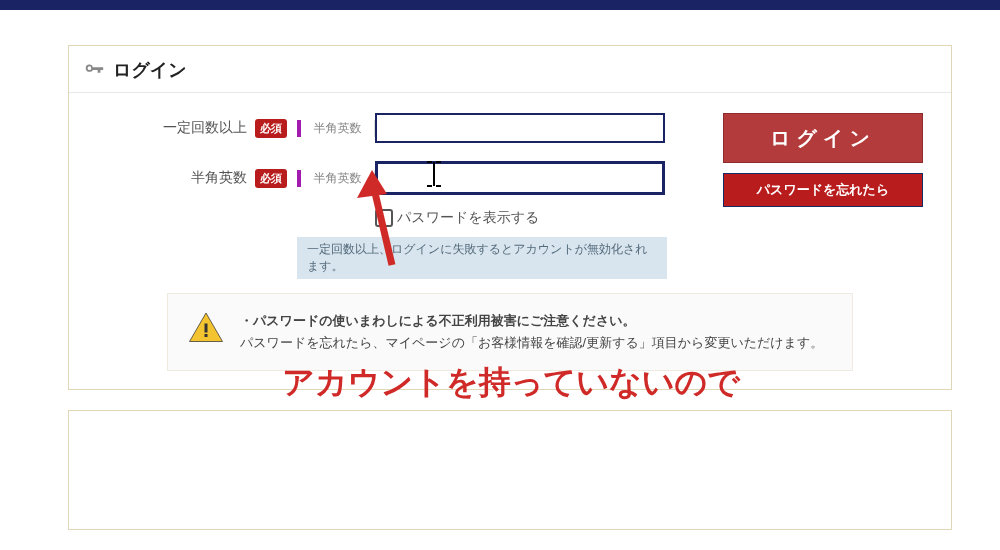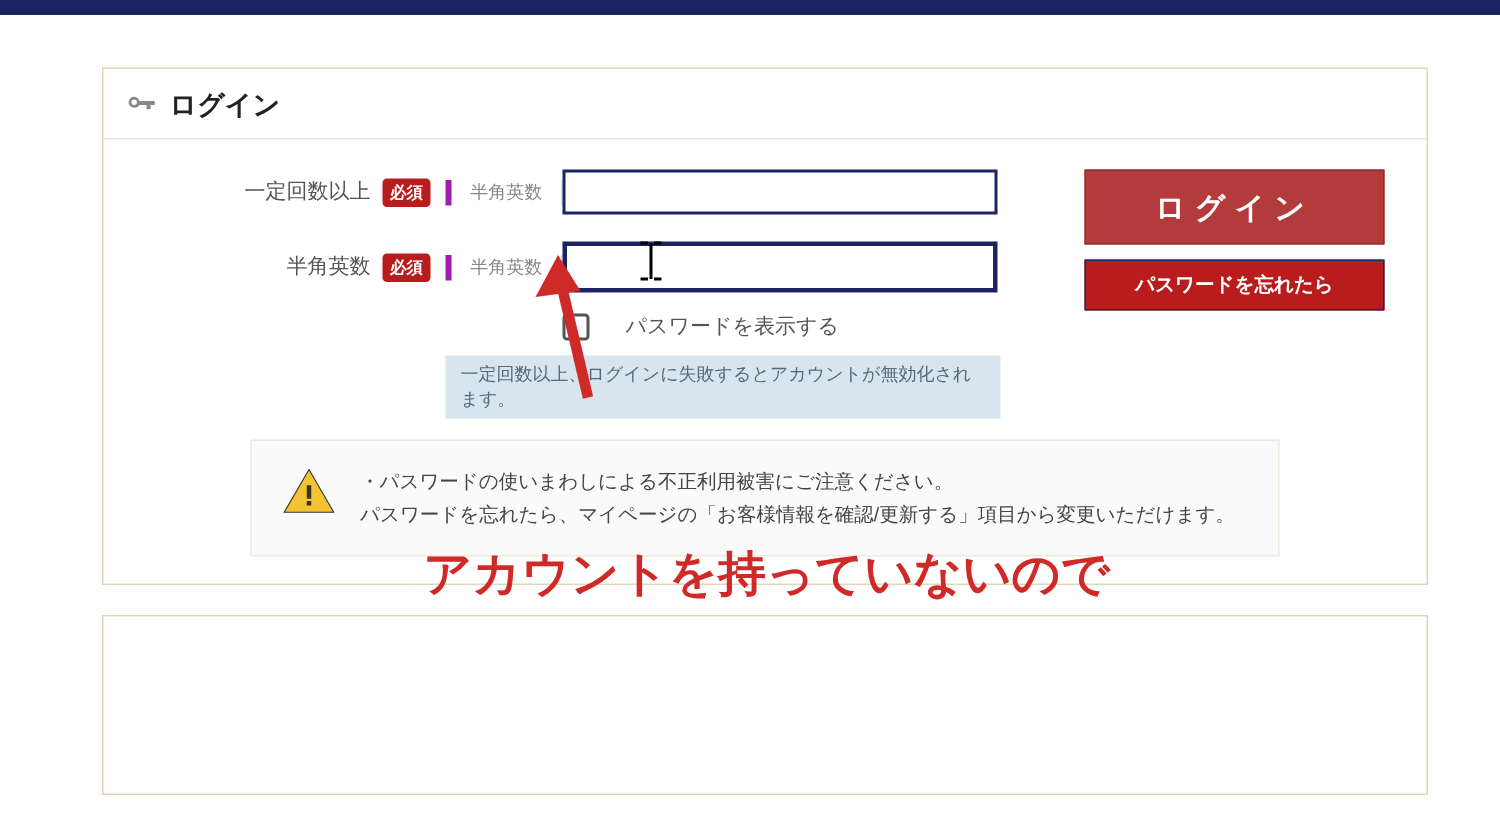--- a/index.html
+++ b/index.html
@@ -111,21 +111,21 @@
       border: 1px solid #162a66;
       color: #fff;
       font-size: 13px;
       font-weight: bold;
       cursor: pointer;
     }
     .checkbox-row {
       grid-column: 3 / span 1;
       display: flex;
       align-items: center;
-      gap: 24px;
+      gap: 4px;
       font-size: 14px;
       color: #555;
       margin-top: -4px;
     }
     .checkbox {
       width: 18px;
       height: 18px;
       border: 2px solid #555;
       border-radius: 3px;
       cursor: pointer;
@@ -142,21 +142,21 @@
       margin: 14px 70px 0 70px;
       background: #fafafa;
       border: 1px solid #efeae0;
       padding: 16px 20px;
       display: flex;
       gap: 16px;
       align-items: flex-start;
     }
     .warn-icon svg { width: 36px; height: 36px; display: block; }
     .warn-text { font-size: 13px; color: #444; line-height: 1.7; }
-    .warn-text .bold { font-weight: normal; }
+    .warn-text .bold { font-weight: bold; }
     .arrow-overlay {
       position: absolute;
       left: 352px;
       top: 170px;
       width: 60px;
       height: 100px;
       pointer-events: none;
       z-index: 5;
     }
     .big-annot {

